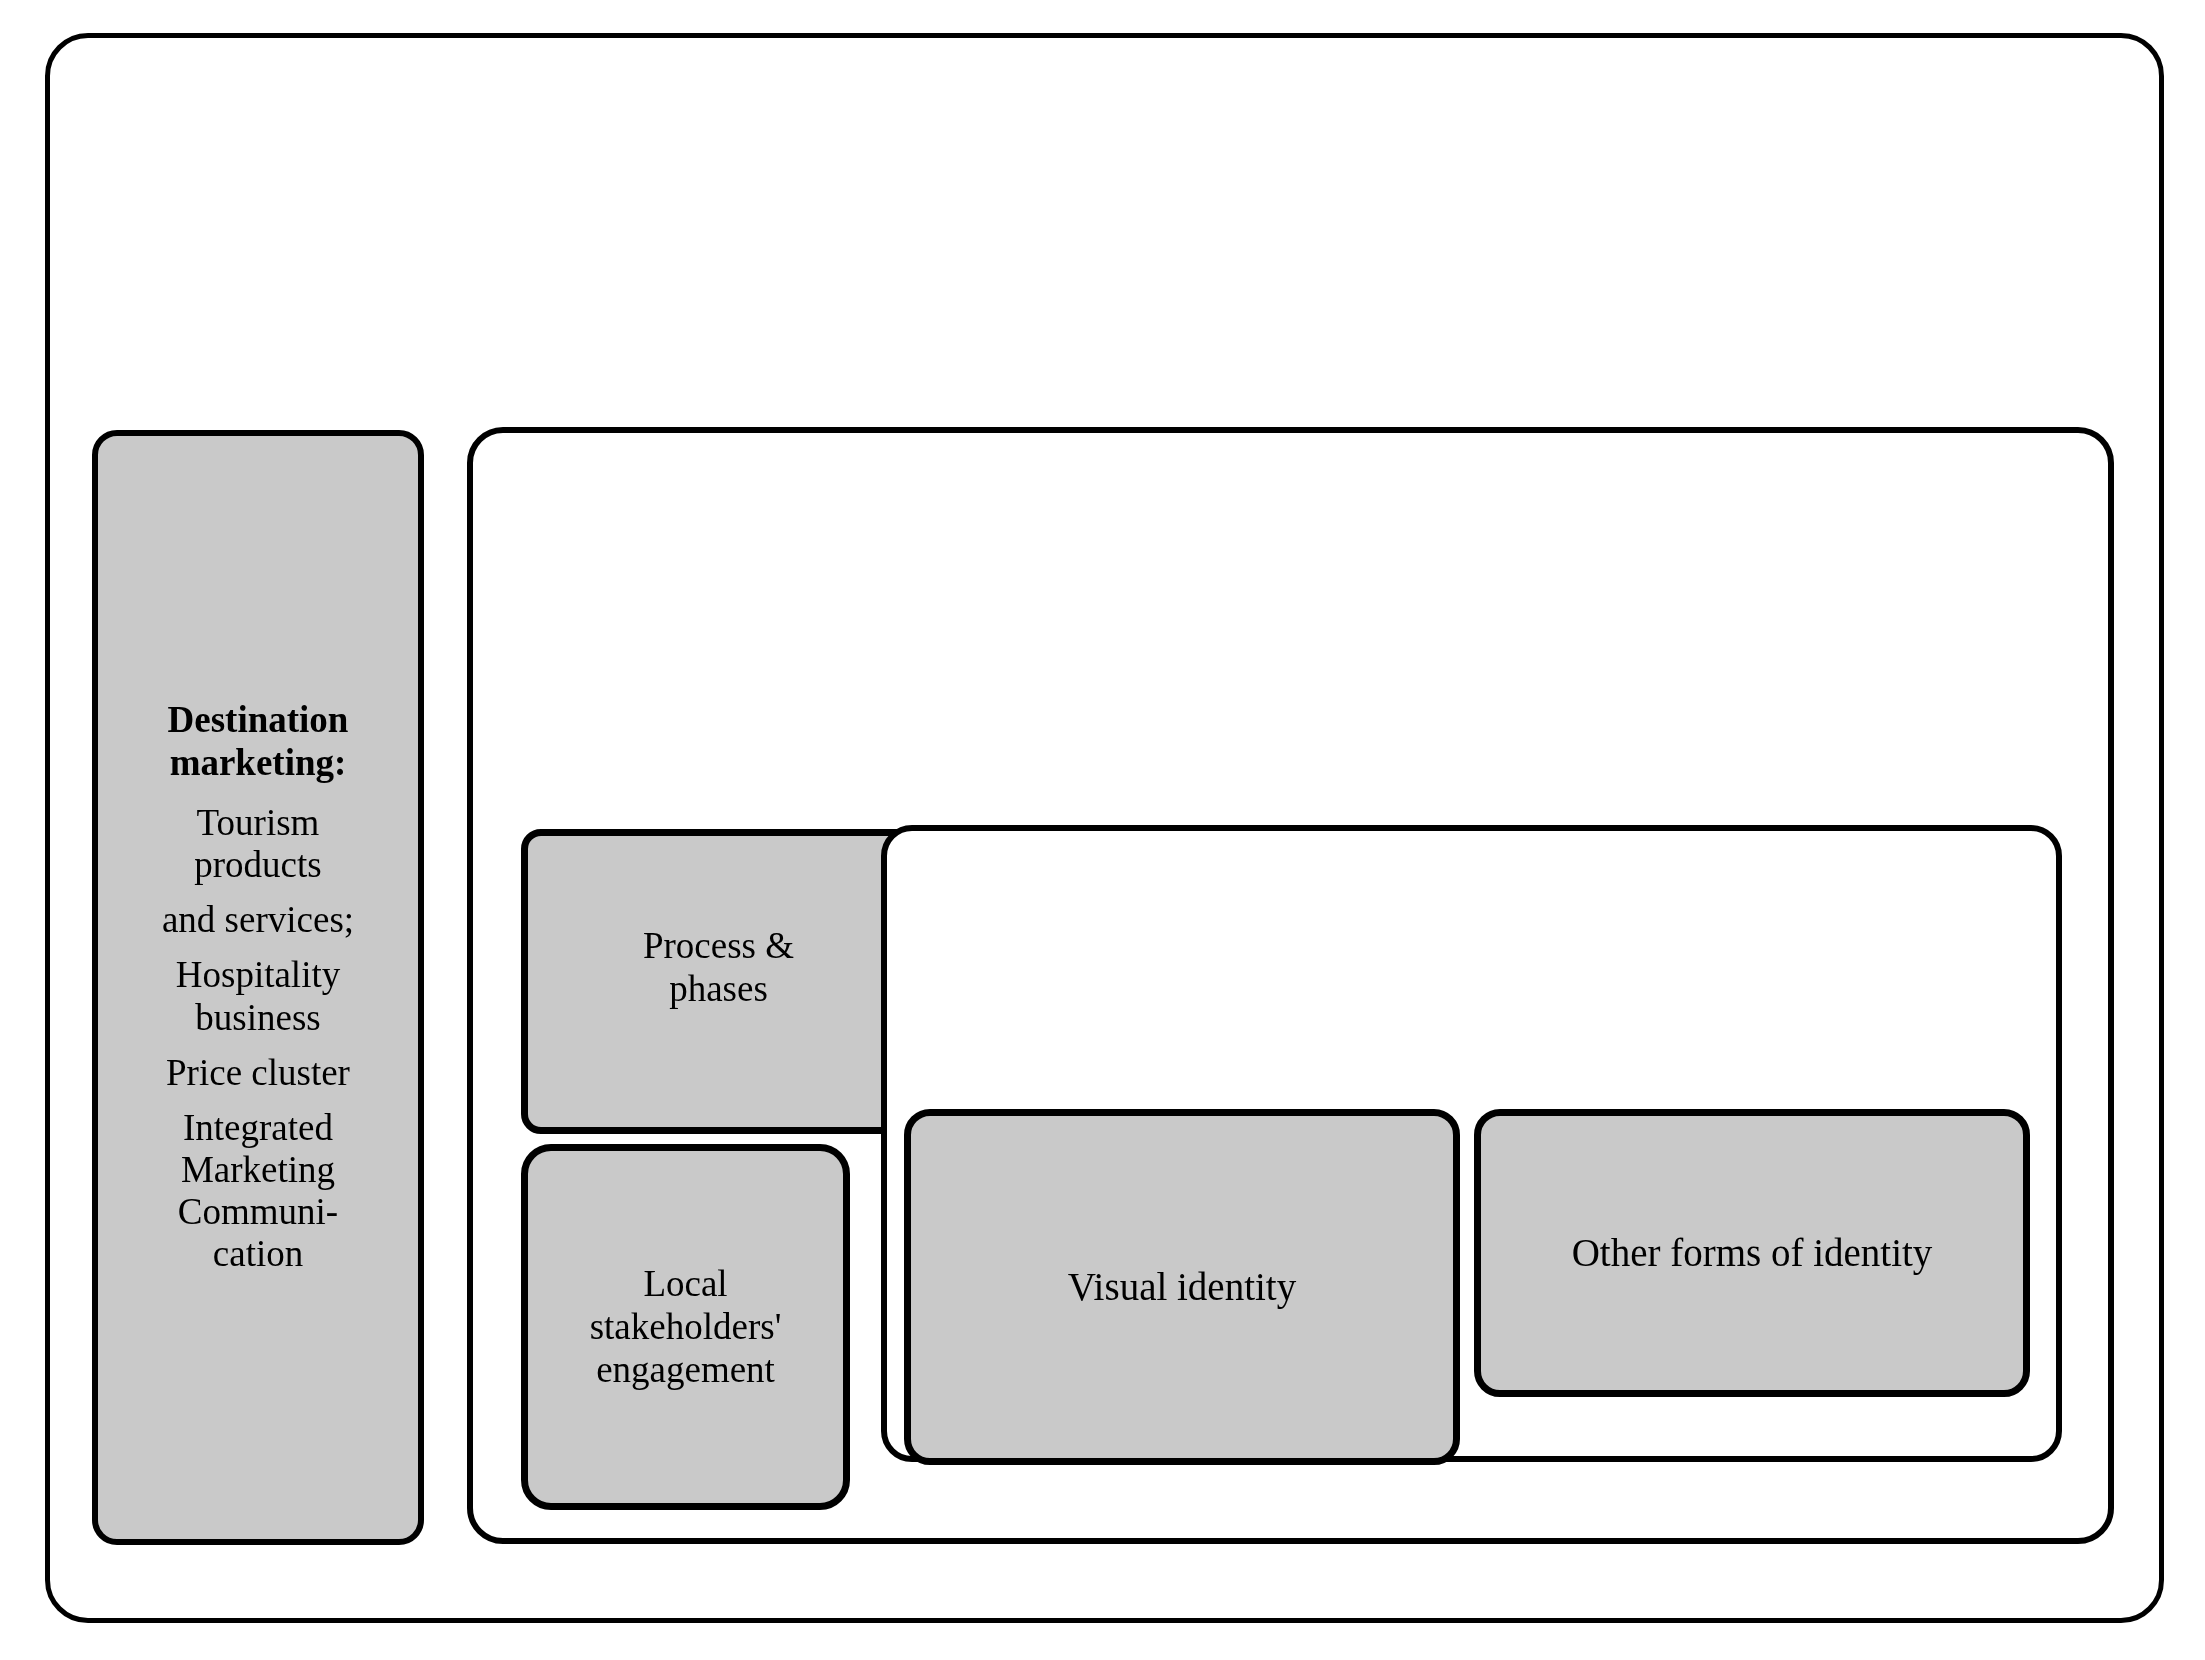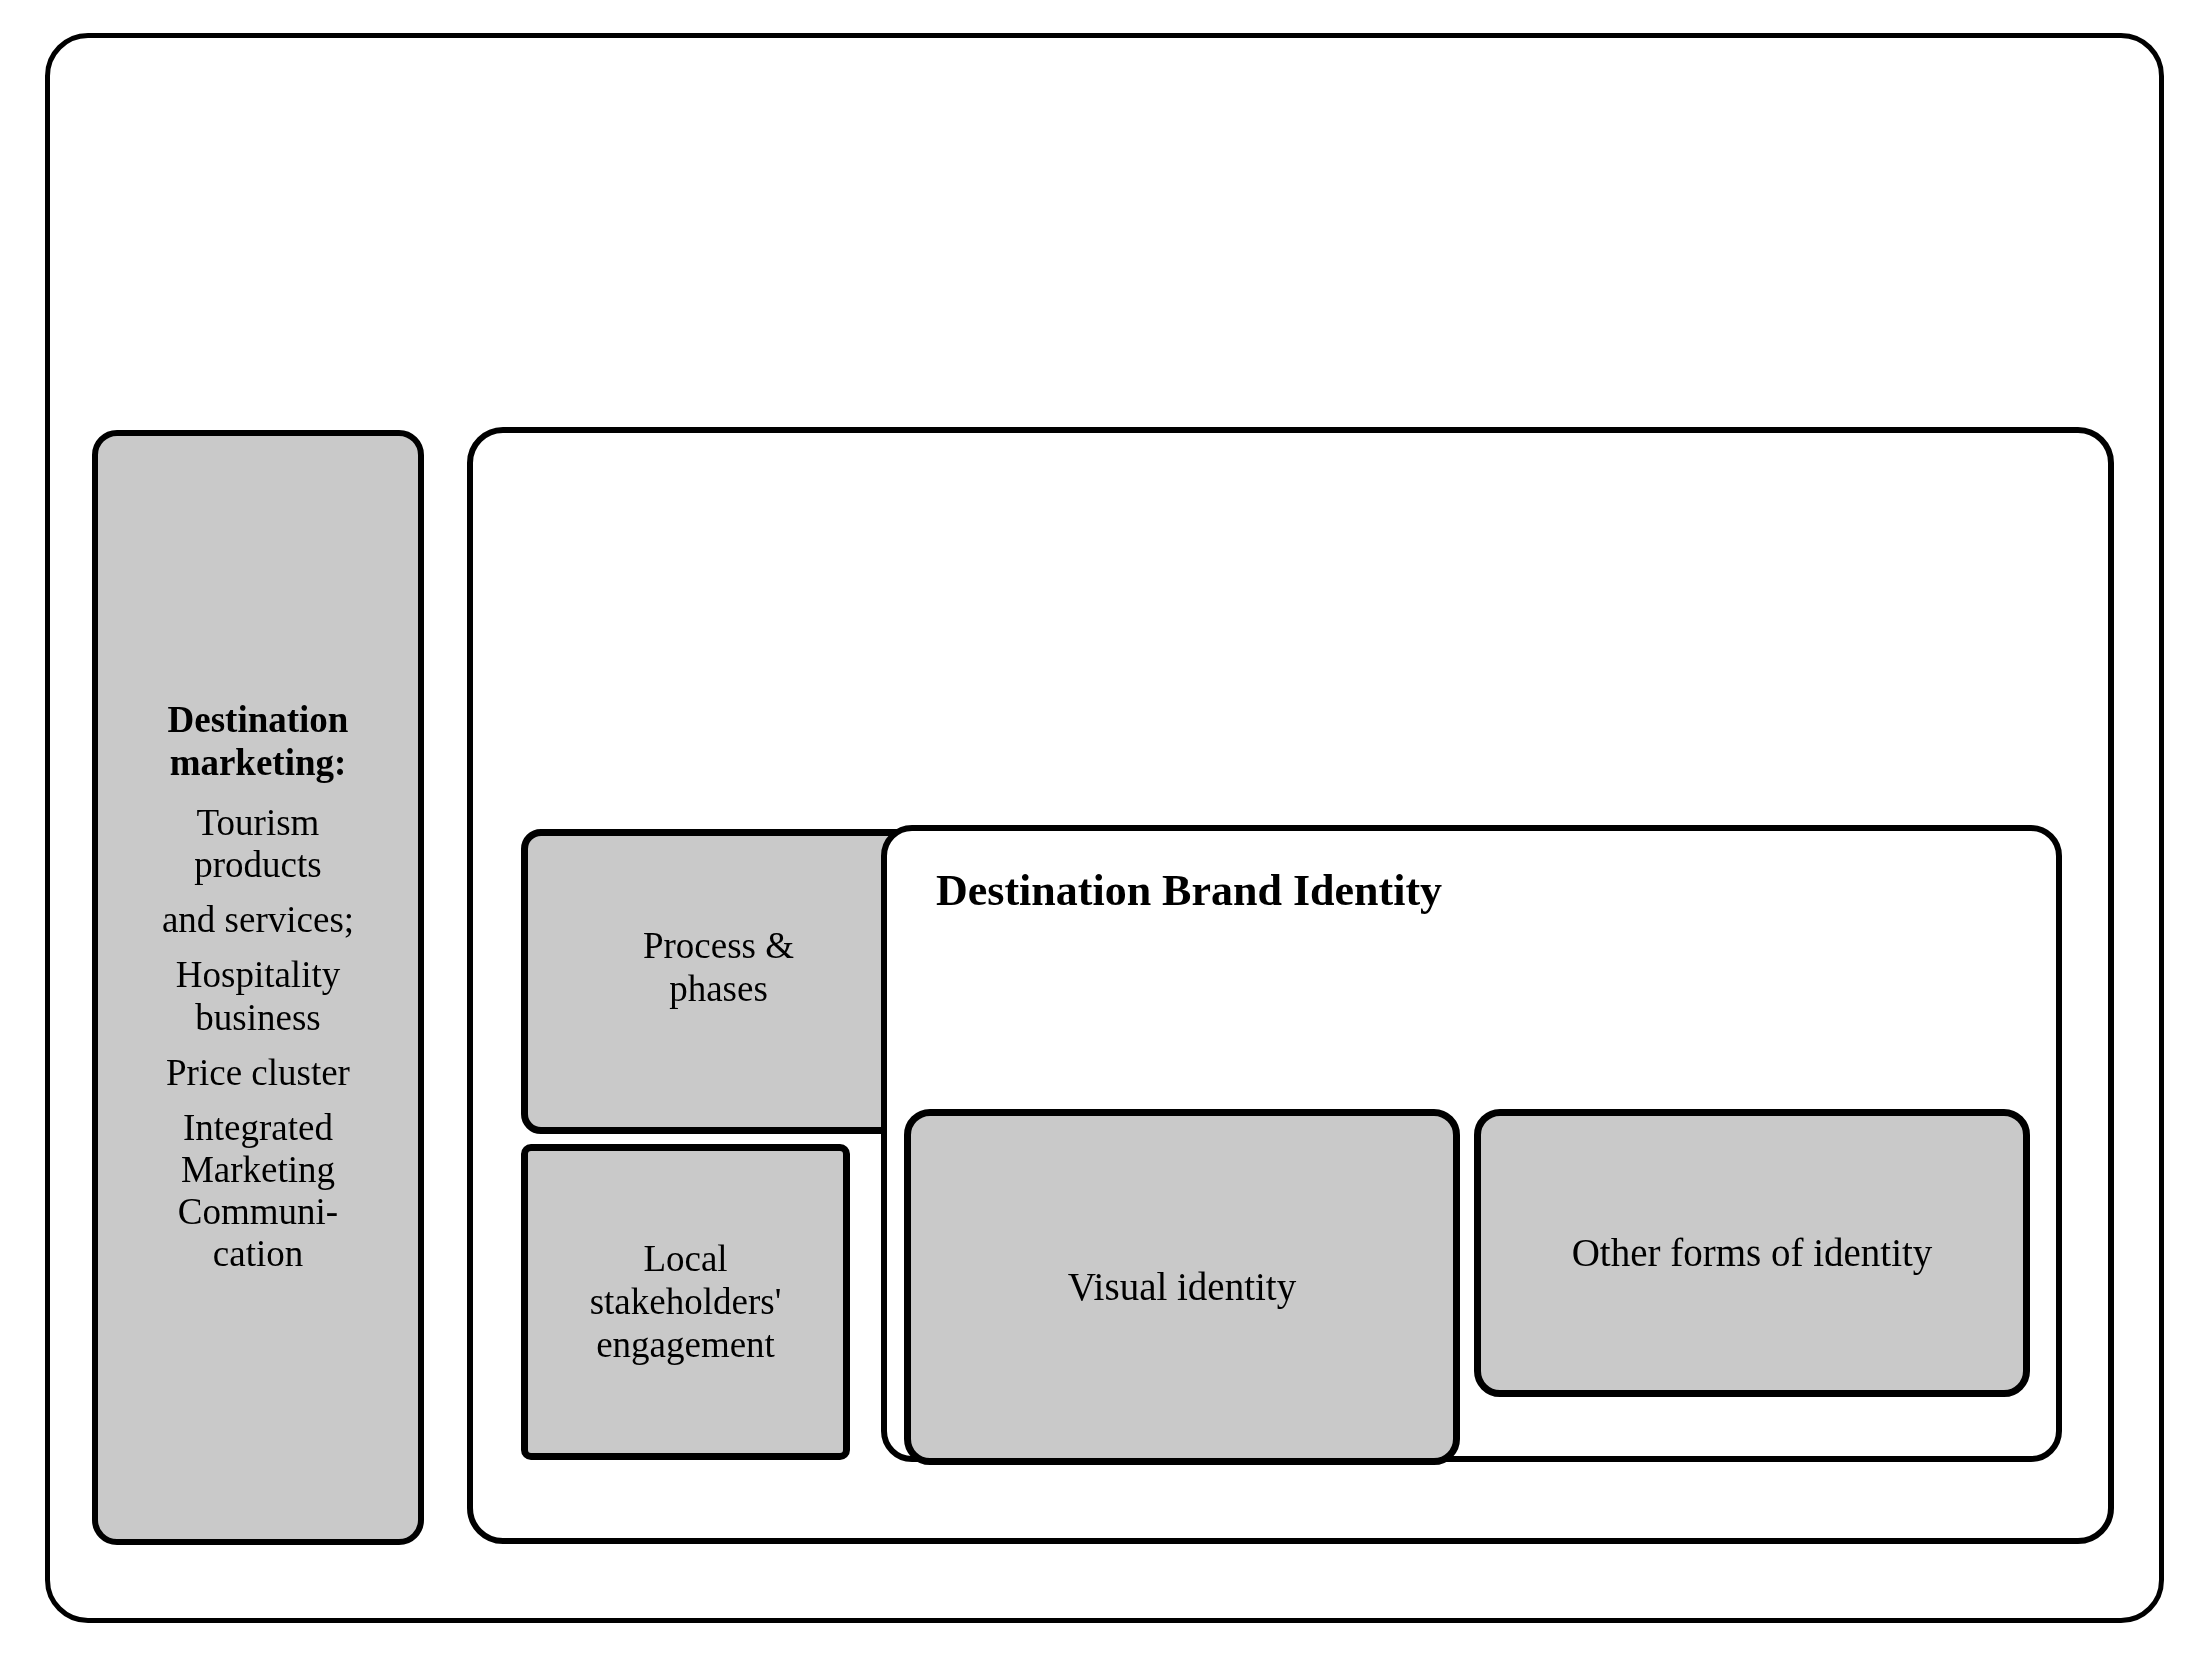--- a/index.html
+++ b/index.html
@@ -132,23 +132,23 @@
     text-align: center;
     font-size: 37px;
     line-height: 1.16;
     white-space: pre-line;
   }
 
   #local-stakeholders-box {
     left: 521px;
     top: 1144px;
     width: 329px;
-    height: 316px;
-    border-width: 7.8px;
-    border-radius: 10px;
+    height: 366px;
+    border-width: 7.8px;
+    border-radius: 30px;
   }
   #local-stakeholders-label {
     position: absolute;
     left: 0;
     right: 0;
     top: 50%;
     transform: translateY(-50%);
     text-align: center;
     font-size: 37px;
     line-height: 1.16;
@@ -235,21 +235,20 @@
 phases</div>
   </div>
 
   <div class="box box-gray" id="local-stakeholders-box">
     <div id="local-stakeholders-label">Local
 stakeholders'
 engagement</div>
   </div>
 
   <div class="box" id="brand-identity-box"></div>
-  <div id="brand-identity-title">Destination Brand Identity</div>
 
   <div class="box box-gray" id="visual-identity-box">
     <div class="identity-label">Visual identity</div>
   </div>
 
   <div class="box box-gray" id="other-identity-box">
     <div class="identity-label">Other forms of identity</div>
   </div>
 
 </div>

